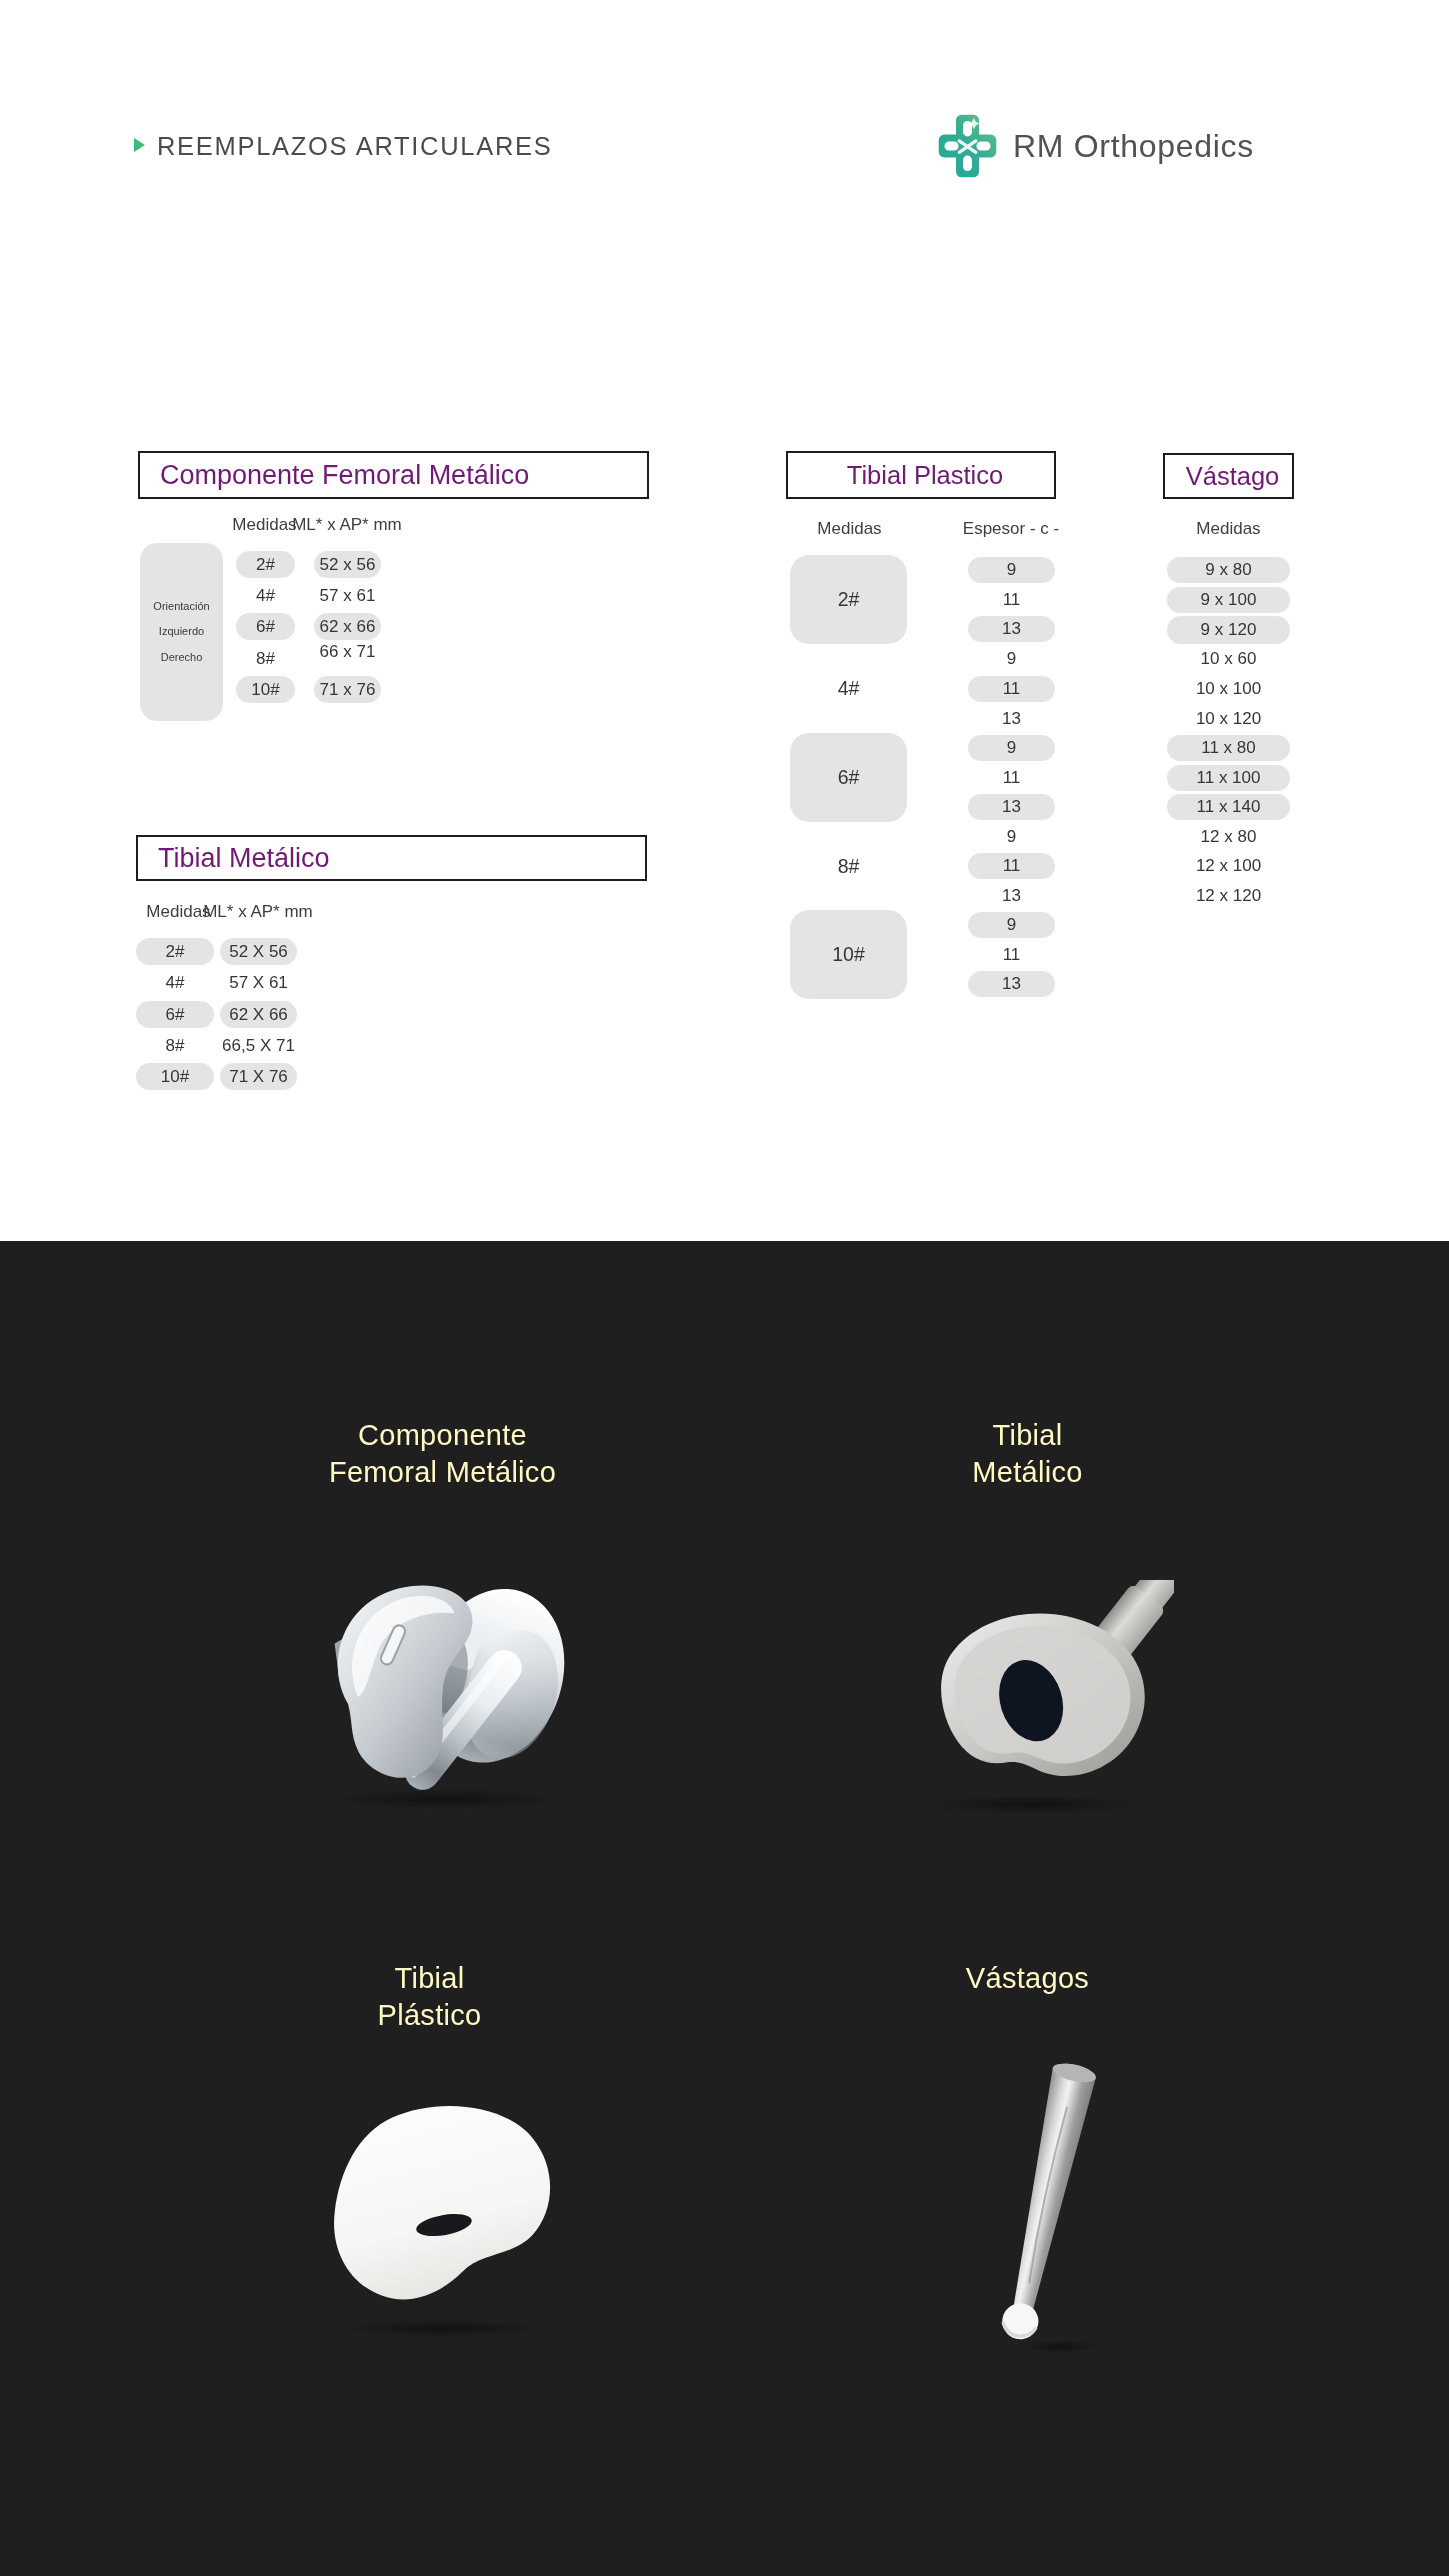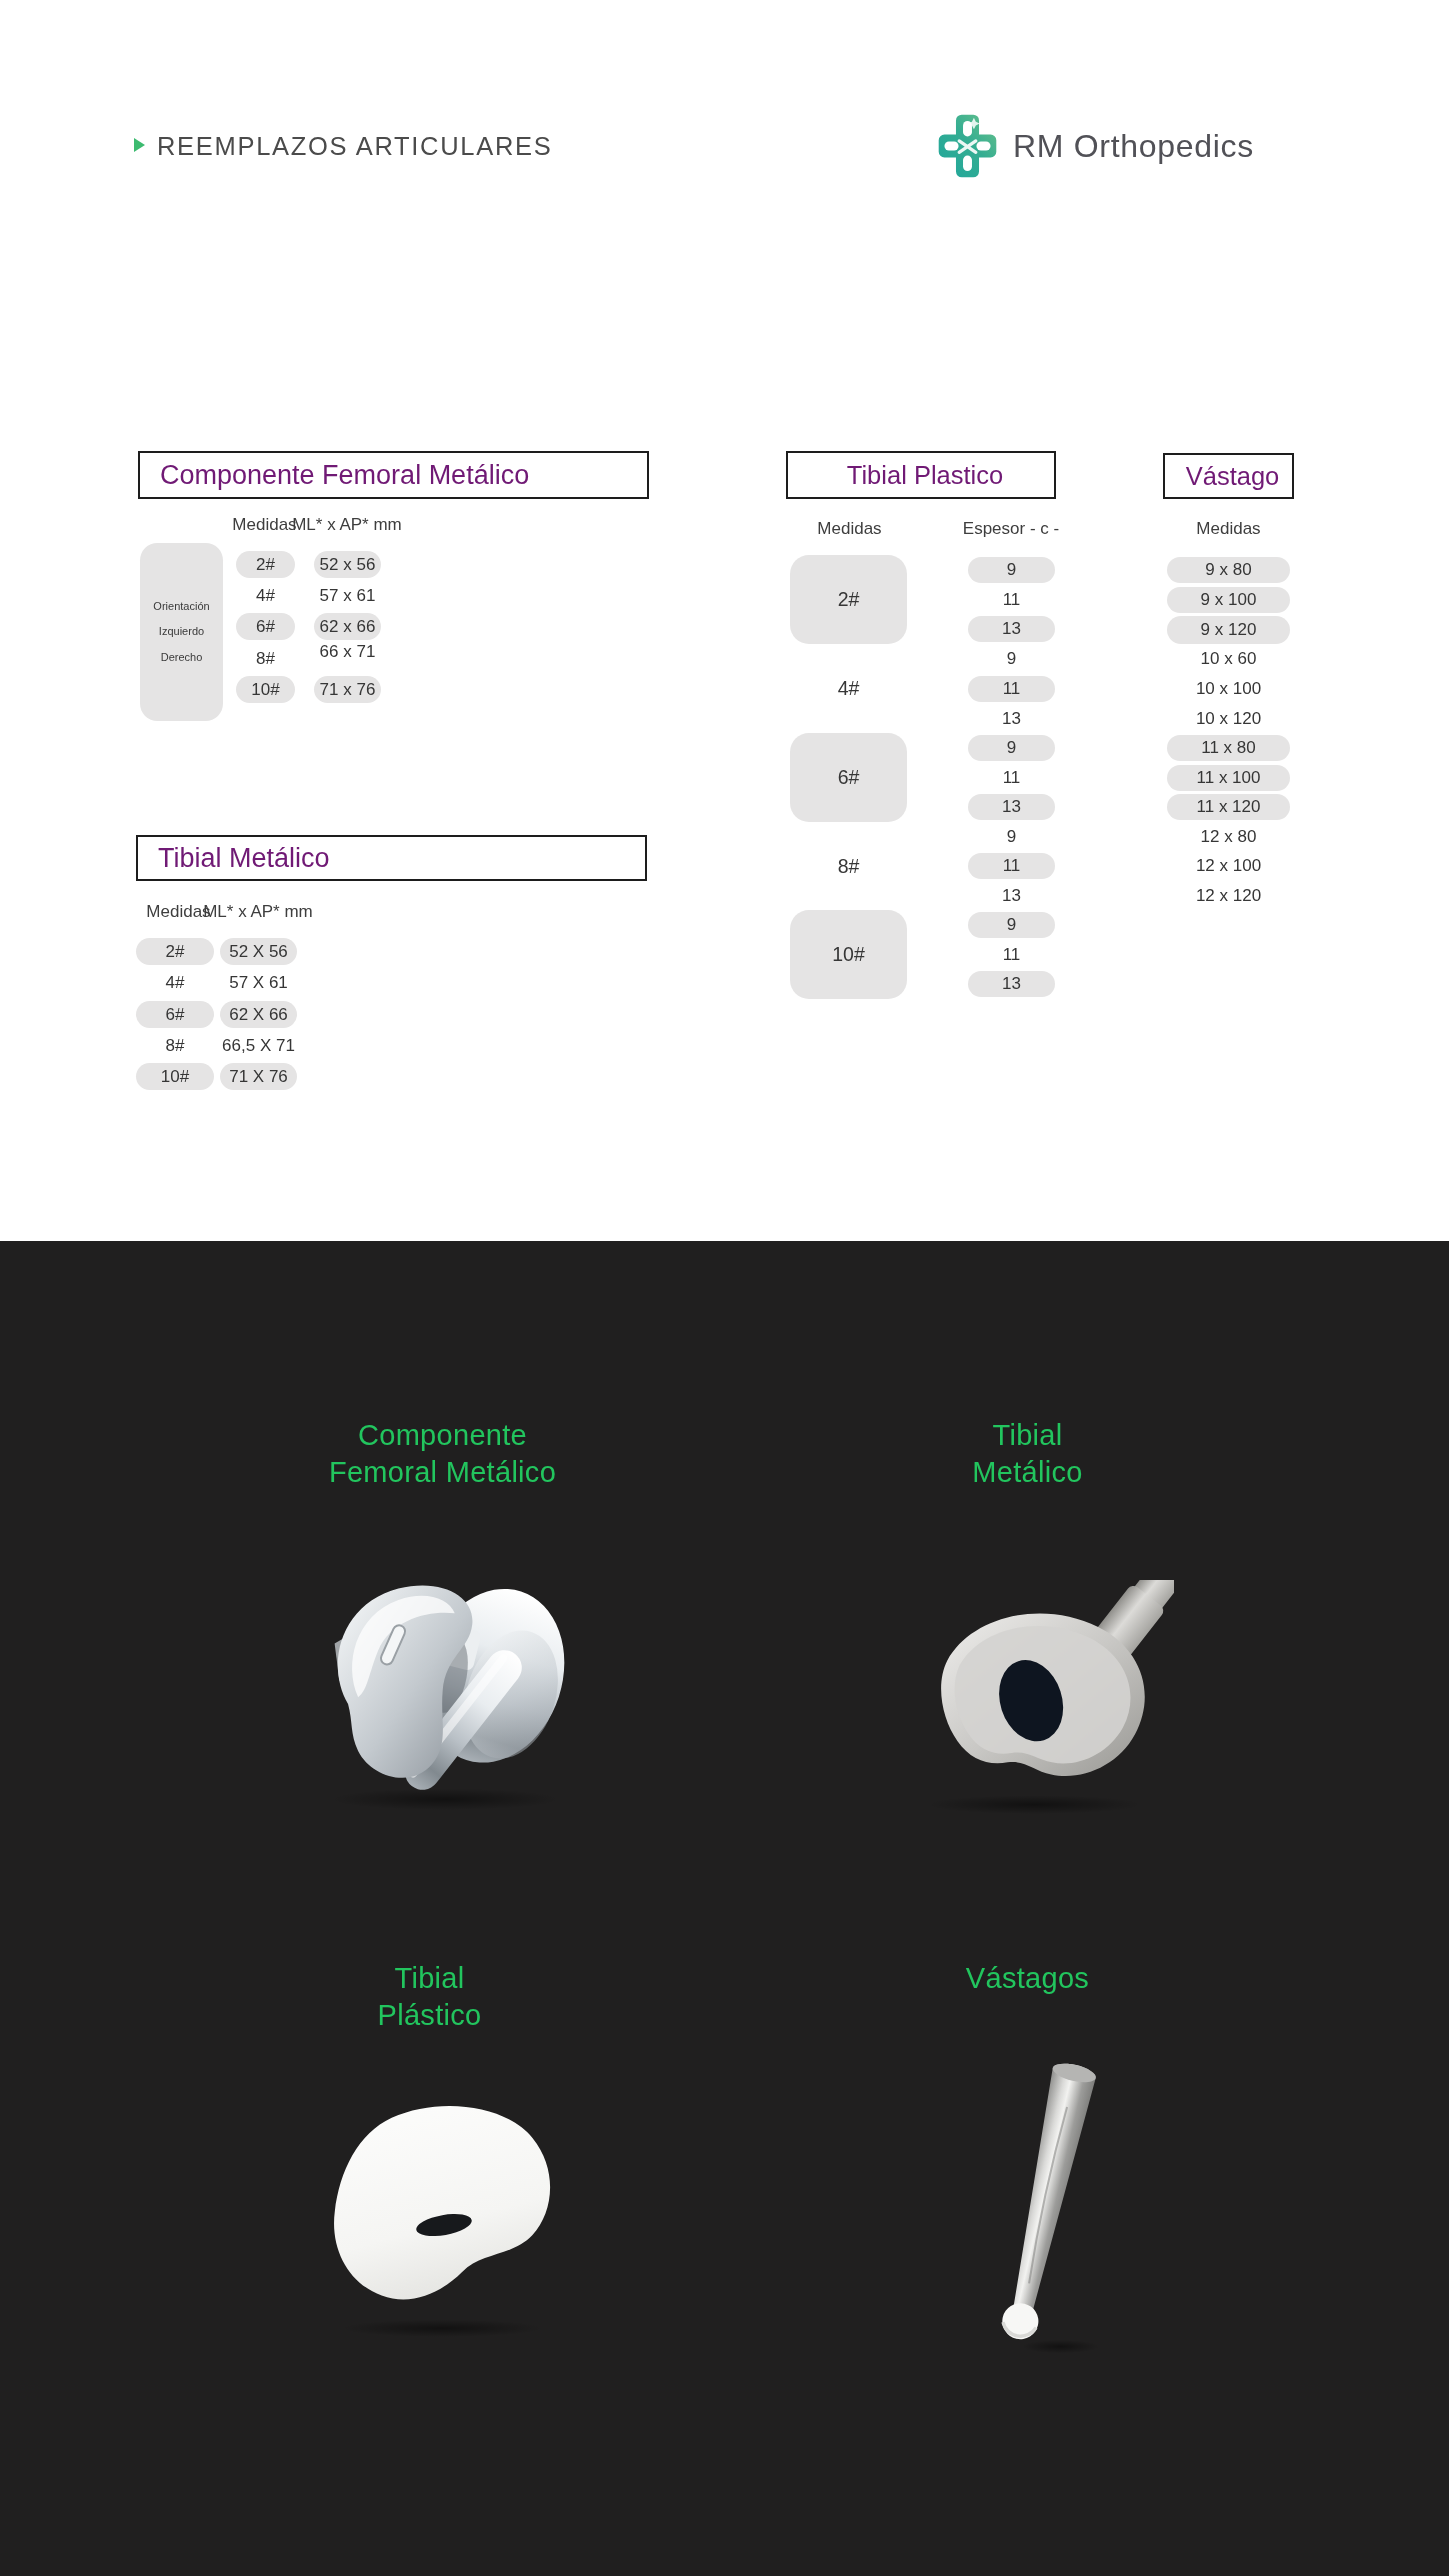--- a/index.html
+++ b/index.html
@@ -24,21 +24,21 @@
   .cell{position:absolute;display:flex;align-items:center;justify-content:center;
     font-size:17px;color:#363636;}
   .pill{background:#e5e4e4;border-radius:14.8px;}
   .size-box{background:#e5e4e4;border-radius:19px;}
   .orient-box{position:absolute;left:140px;top:543px;width:83px;height:178px;
     background:#e5e4e4;border-radius:17.4px;display:flex;flex-direction:column;
     align-items:center;justify-content:center;color:#3a3a3a;}
   .orient-box div{font-size:11px;line-height:25.5px;text-align:center;}
   
   .dark-section{position:absolute;left:0;top:1241px;width:1449px;height:1335px;background:#201f1f;}
-  .g-label{position:absolute;width:349px;text-align:center;color:#22c55e;
+  .g-label{position:absolute;width:349px;text-align:center;color:#fef9c3;
     font-size:29px;line-height:37px;font-weight:500;letter-spacing:0.3px;}
   .g-img{position:absolute;}
 </style>
 </head>
 <body>
 
 <span class="bullet"></span>
 <div class="section-title">REEMPLAZOS ARTICULARES</div>
 
 <div class="brand-wrap">
@@ -127,21 +127,21 @@
 <div class="col-h" style="left:1175px;top:519px;width:107px;">Medidas</div>
 
 <div class="cell pill" style="left:1167px;top:557px;width:123px;height:25.5px;">9 x 80</div>
 <div class="cell pill" style="left:1167px;top:587px;width:123px;height:25.5px;">9 x 100</div>
 <div class="cell pill" style="left:1167px;top:616px;width:123px;height:28px;">9 x 120</div>
 <div class="cell" style="left:1167px;top:646px;width:123px;height:25.5px;">10 x 60</div>
 <div class="cell" style="left:1167px;top:676px;width:123px;height:25.5px;">10 x 100</div>
 <div class="cell" style="left:1167px;top:706px;width:123px;height:25.5px;">10 x 120</div>
 <div class="cell pill" style="left:1167px;top:735px;width:123px;height:25.5px;">11 x 80</div>
 <div class="cell pill" style="left:1167px;top:765px;width:123px;height:25.5px;">11 x 100</div>
-<div class="cell pill" style="left:1167px;top:794px;width:123px;height:25.5px;">11 x 120</div>
+<div class="cell pill" style="left:1167px;top:794px;width:123px;height:25.5px;">11 x 140</div>
 <div class="cell" style="left:1167px;top:824px;width:123px;height:25.5px;">12 x 80</div>
 <div class="cell" style="left:1167px;top:853px;width:123px;height:25.5px;">12 x 100</div>
 <div class="cell" style="left:1167px;top:883px;width:123px;height:25.5px;">12 x 120</div>
 
 <div class="dark-section">
 
   <div class="g-label" style="left:268px;top:176px;">
     <div>Componente</div>
     <div>Femoral Metálico</div>
   </div>

